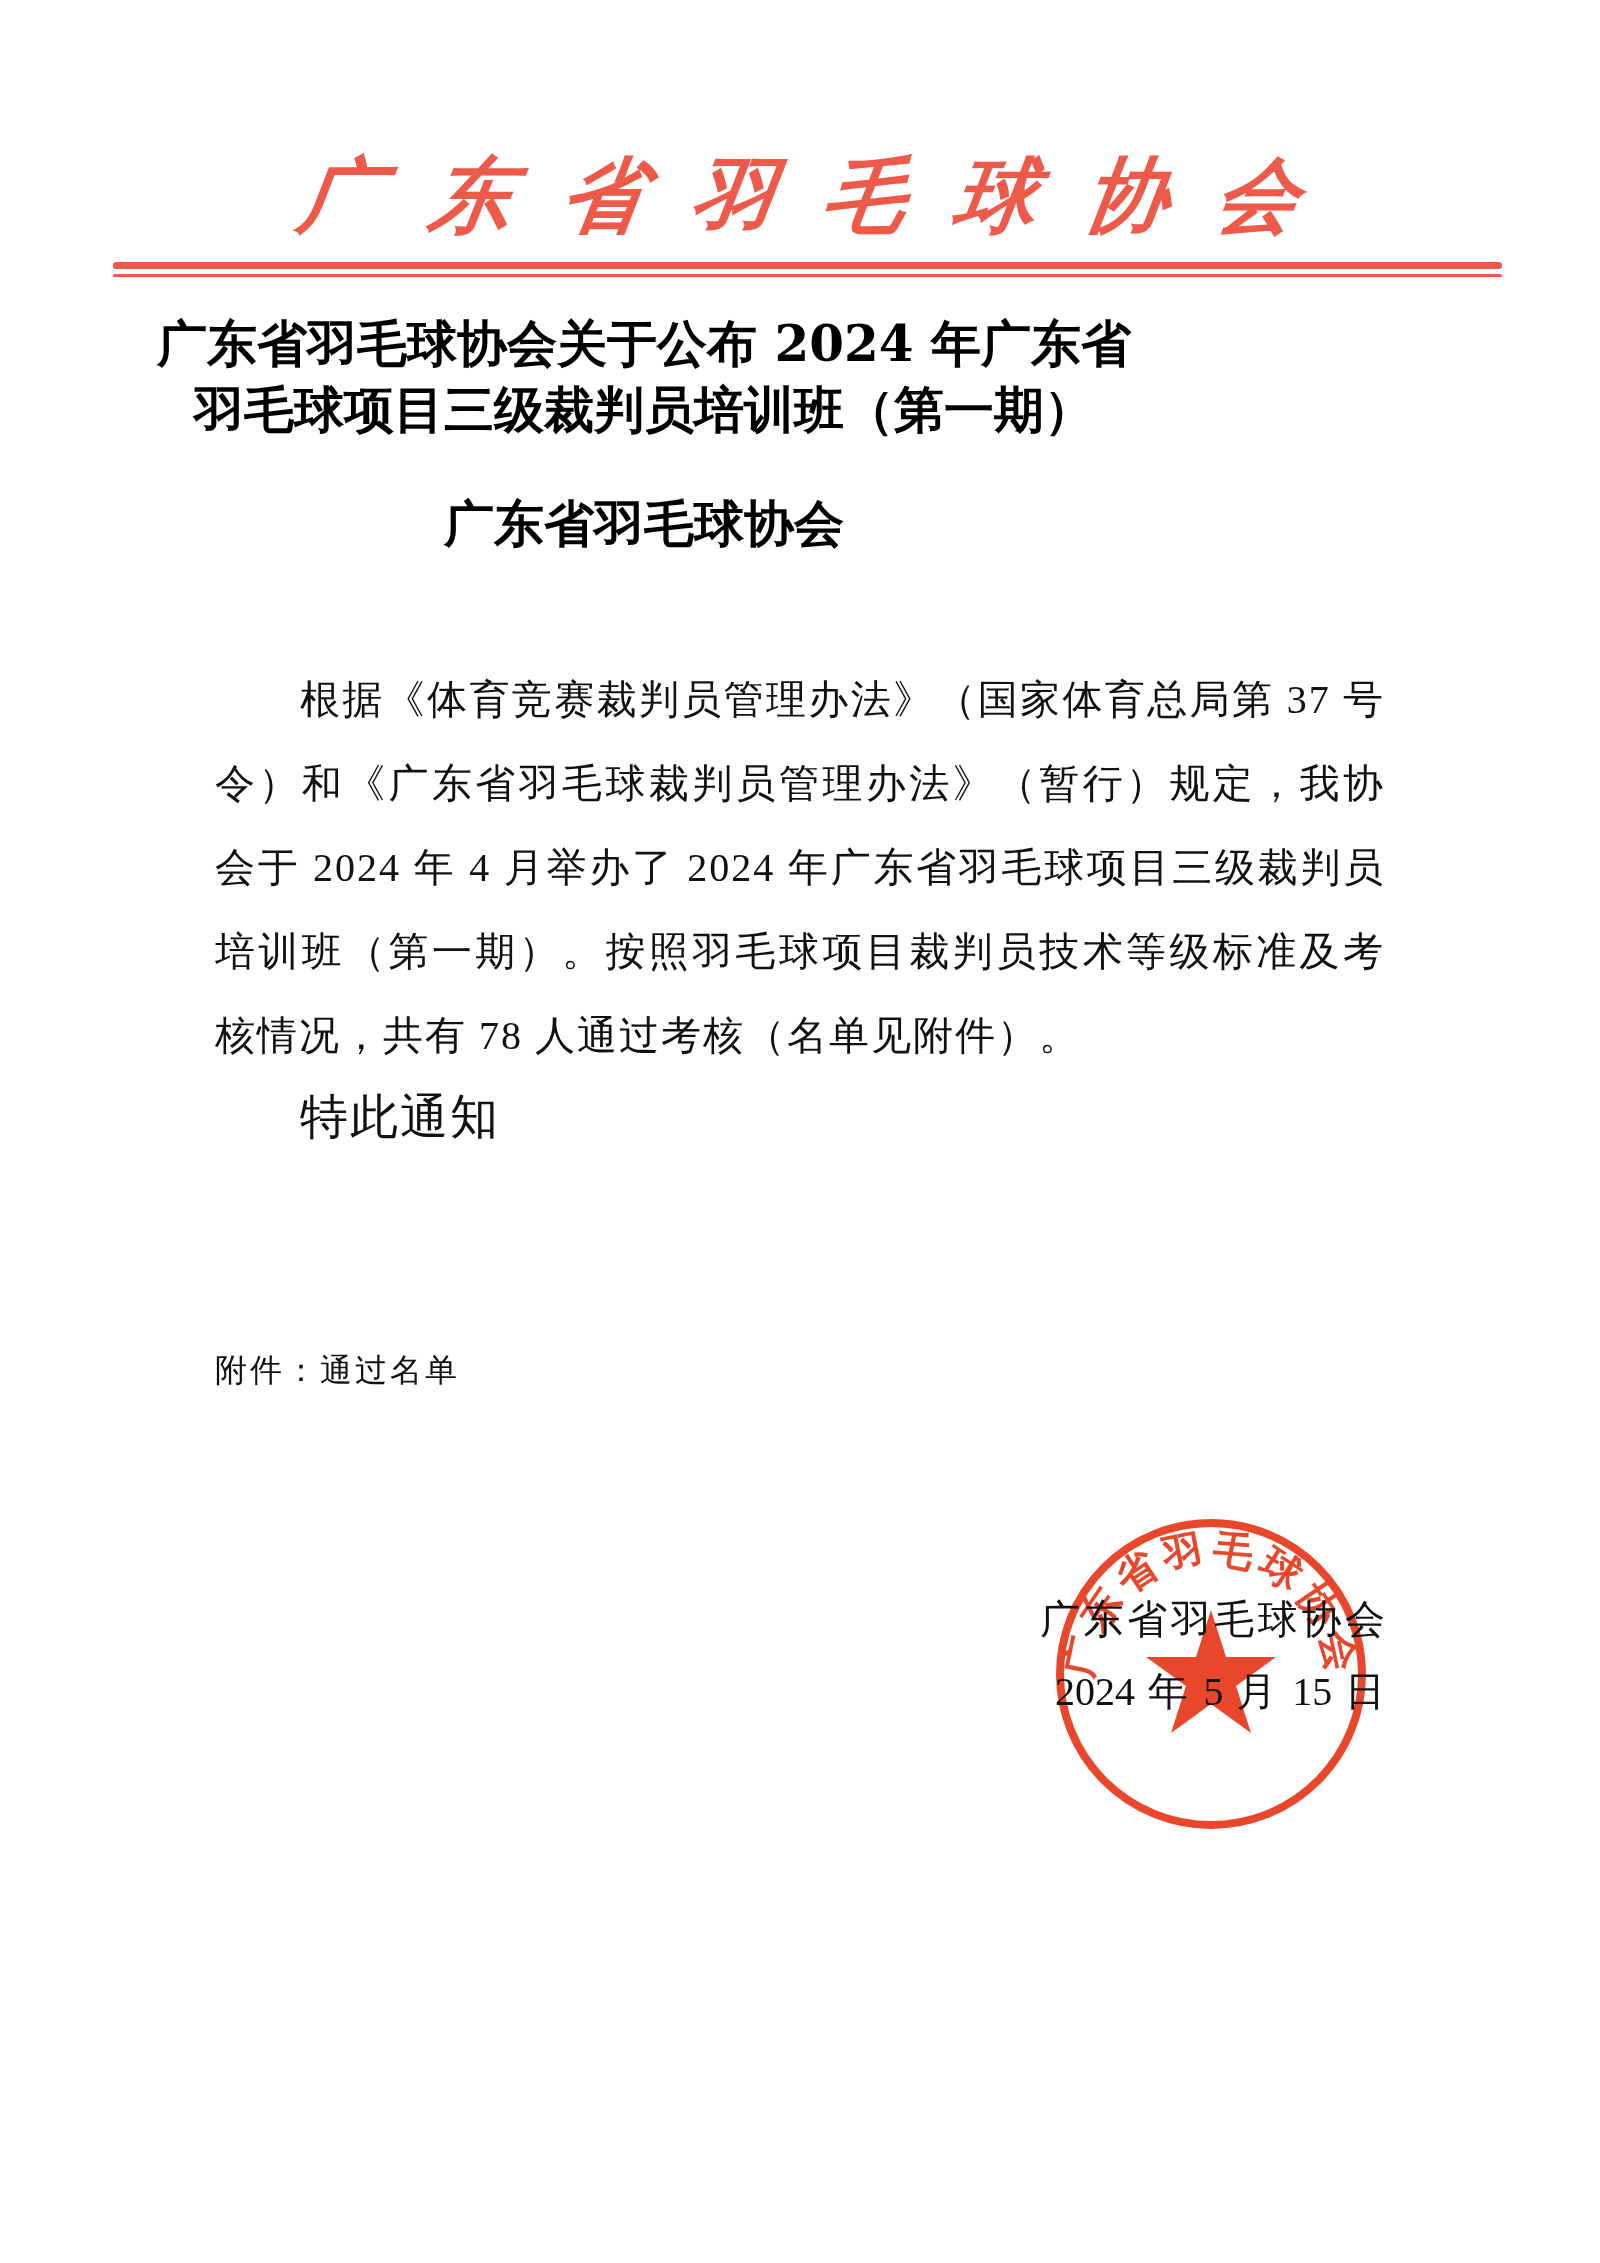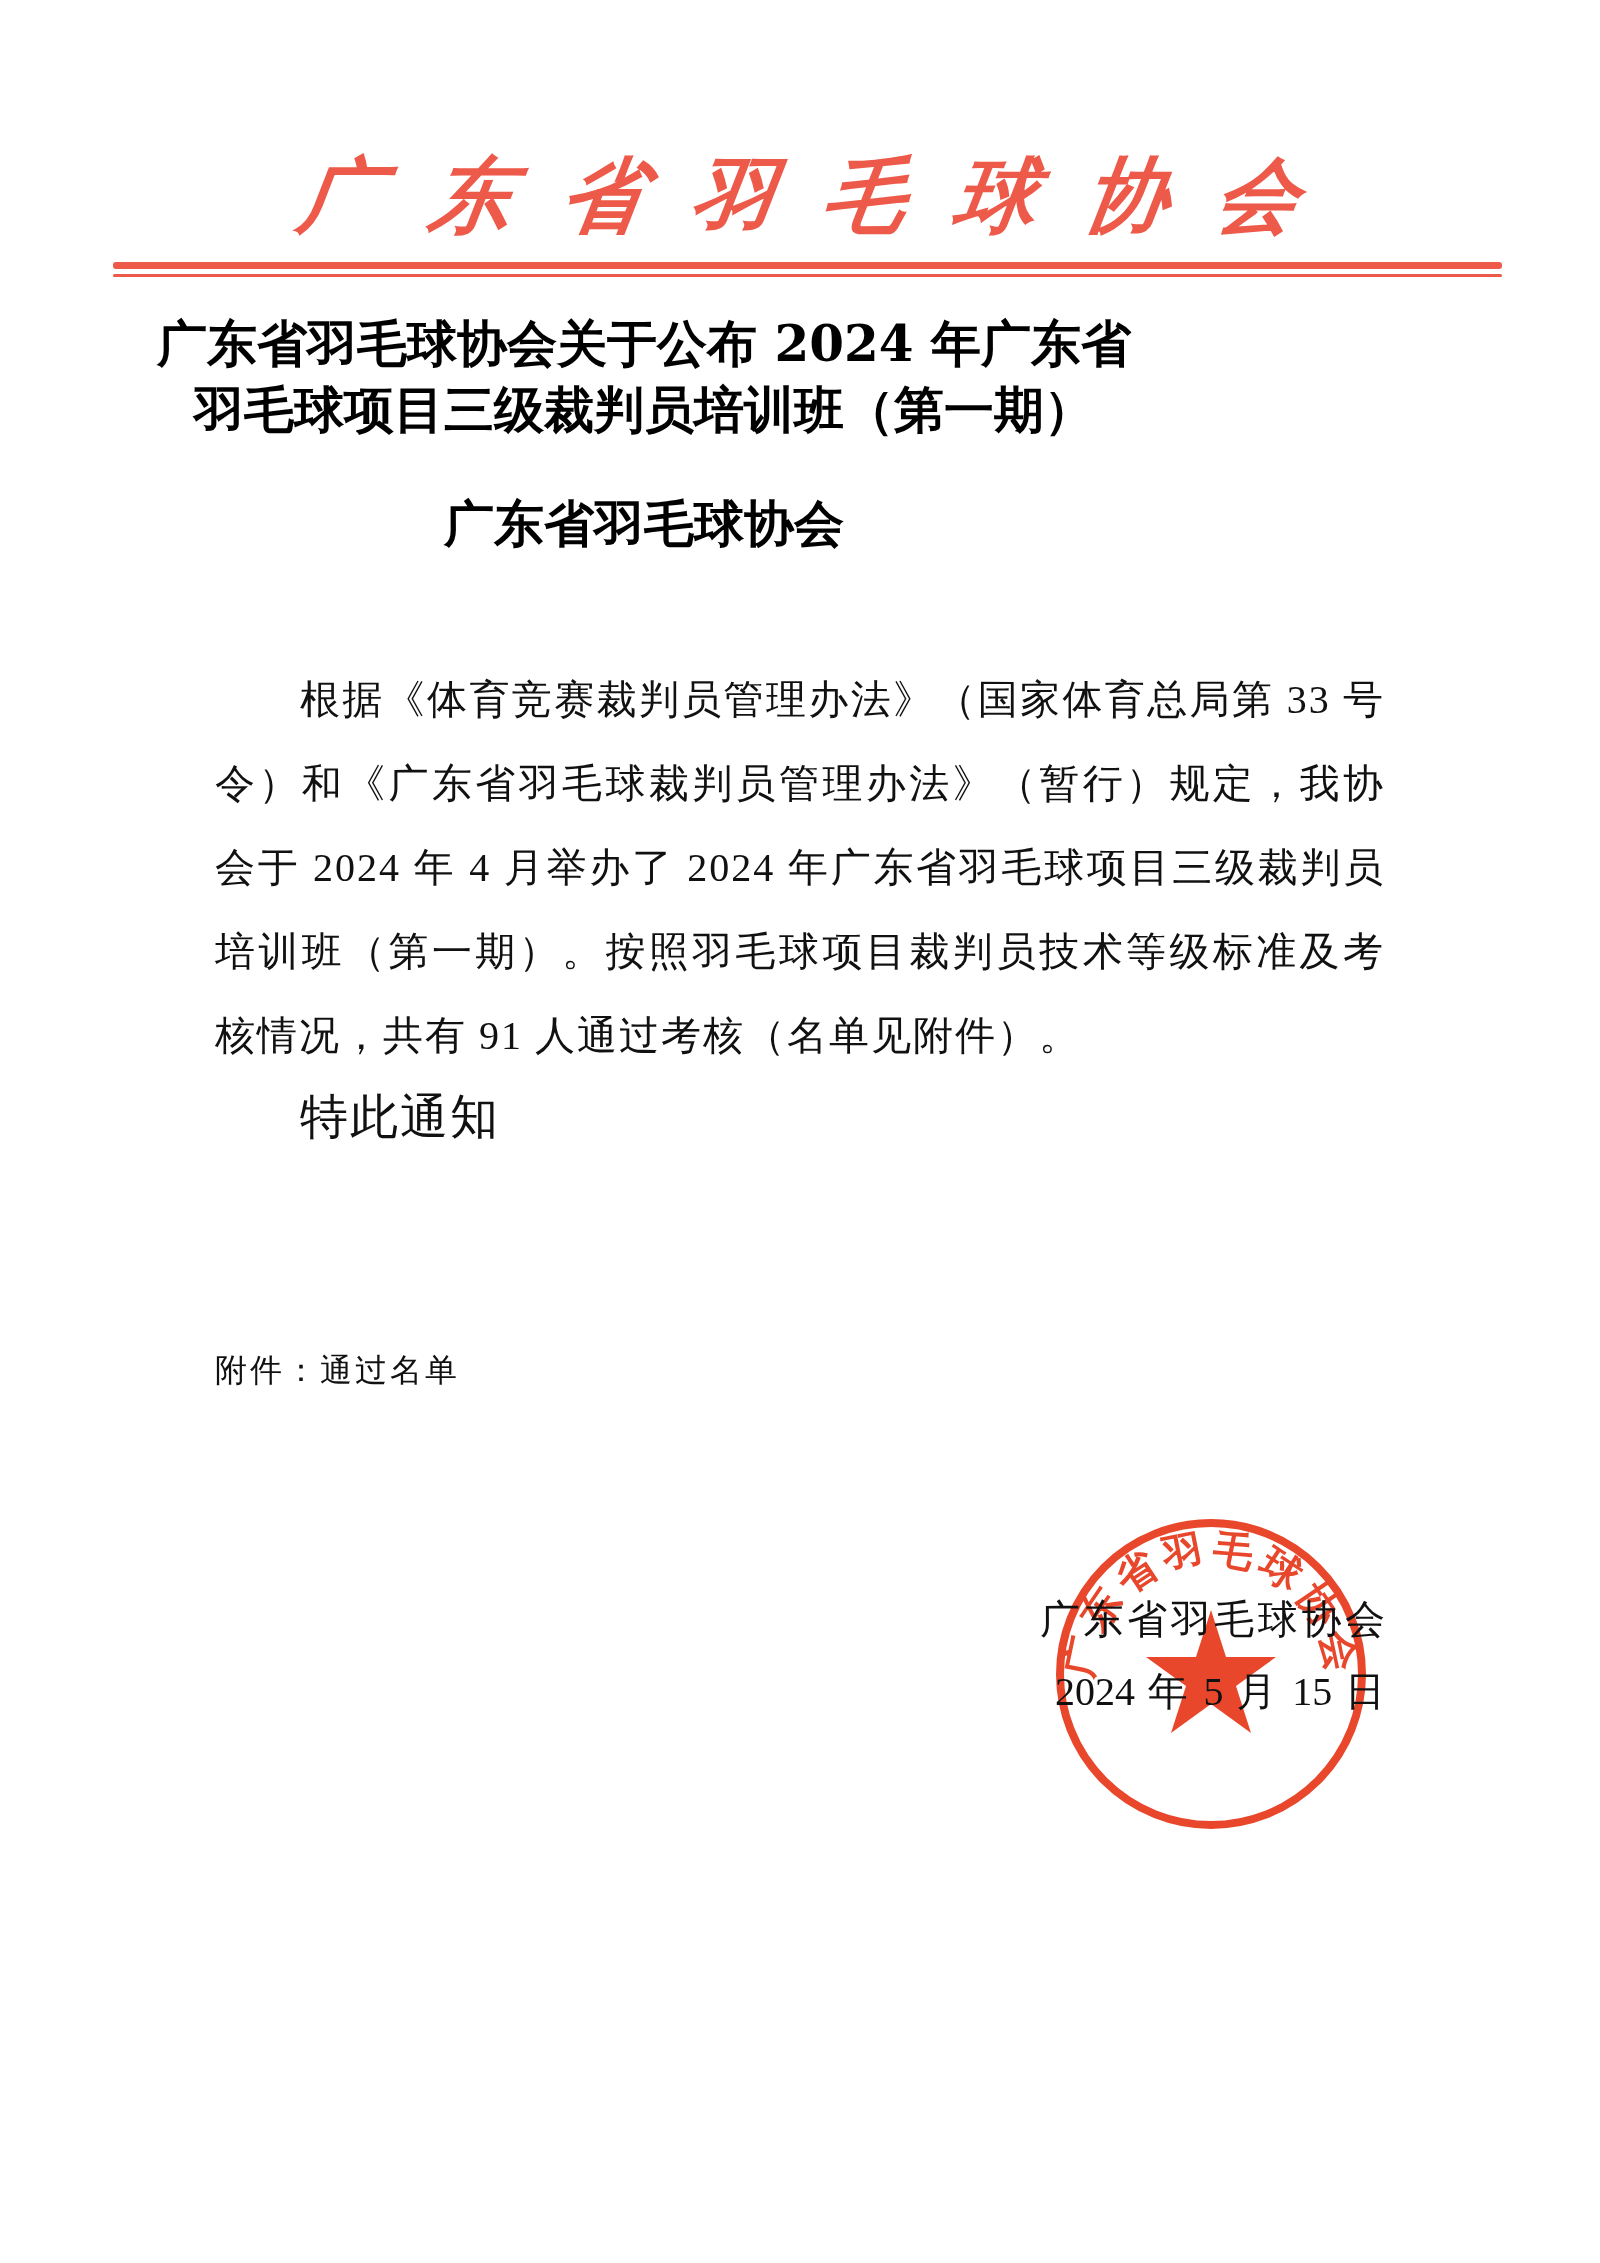--- a/index.html
+++ b/index.html
@@ -46,25 +46,25 @@
   <span class="lh-char" style="left:1072px">协</span>
   <span class="lh-char" style="left:1203px">会</span>
 </div>
 <div class="lh-rule-thick"></div>
 <div class="lh-rule-thin"></div>
 
 <div class="title" style="top:314px">广东省羽毛球协会关于公布 2024 年广东省</div>
 <div class="title" style="top:380px">羽毛球项目三级裁判员培训班（第一期）</div>
 <div class="title" style="top:494px">广东省羽毛球协会</div>
 
-<div class="body-line indent" style="top:672px">根据《体育竞赛裁判员管理办法》（国家体育总局第 33 号</div>
+<div class="body-line indent" style="top:672px">根据《体育竞赛裁判员管理办法》（国家体育总局第 37 号</div>
 <div class="body-line" style="top:756px">令）和《广东省羽毛球裁判员管理办法》（暂行）规定，我协</div>
 <div class="body-line" style="top:840px">会于 2024 年 4 月举办了 2024 年广东省羽毛球项目三级裁判员</div>
 <div class="body-line" style="top:924px">培训班（第一期）。按照羽毛球项目裁判员技术等级标准及考</div>
-<div class="body-line last" style="top:1008px">核情况，共有 91 人通过考核（名单见附件）。</div>
+<div class="body-line last" style="top:1008px">核情况，共有 78 人通过考核（名单见附件）。</div>
 
 <div class="closing" style="top:1092px">特此通知</div>
 
 <div class="attachment">
   <span>附件：</span><span>通过名单</span>
 </div>
 
 <svg class="seal" viewBox="0 0 312 312">
   <circle cx="156" cy="156" r="151" fill="none" stroke="#e8472c" stroke-width="8"></circle>
   <defs>

